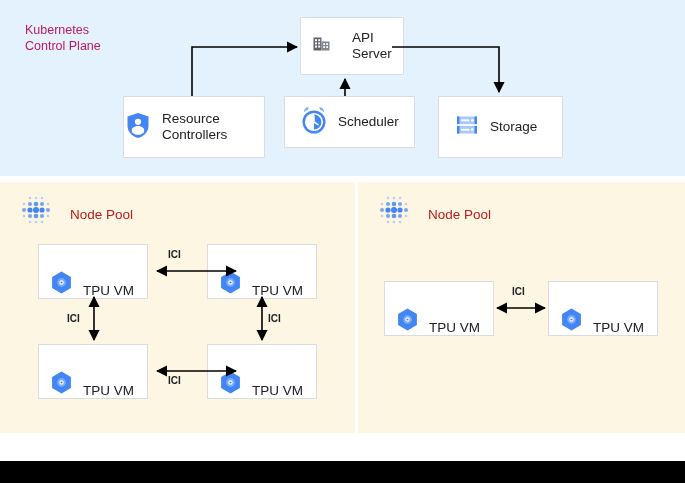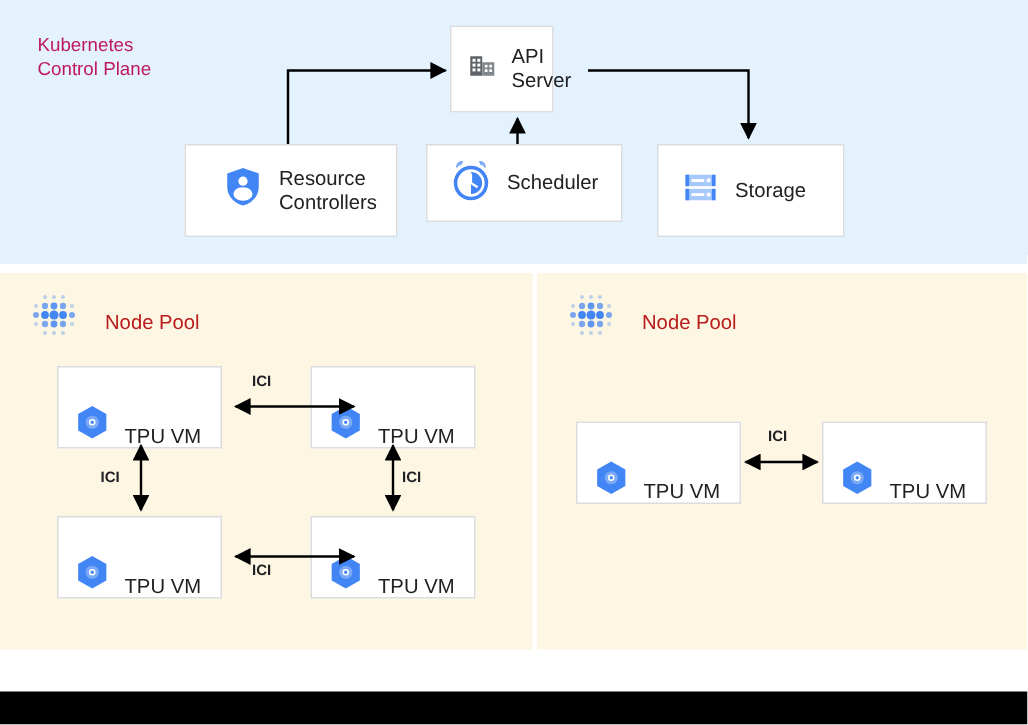--- a/index.html
+++ b/index.html
@@ -22,24 +22,24 @@
   
   .nodebox{
     position:absolute;background:#ffffff;border:1px solid #dadce0;
     box-sizing:border-box;display:flex;align-items:center;
   }
   .nodebox .bx-icon{flex:0 0 auto;display:block;}
   .nodebox .bx-label{
     font-size:13.5px;line-height:16px;color:#202124;white-space:pre-line;
   }
 
-  #api-server{left:300px;top:17px;width:69px;height:58px;
-    padding-left:11px;gap:9px;}
+  #api-server{left:300px;top:17px;width:104px;height:58px;
+    padding-left:11px;gap:20px;}
   #resource-controllers{left:123px;top:96px;width:142px;height:62px;
-    padding-left:26px;gap:12px;}
+    padding-left:2px;gap:12px;}
   #scheduler{left:284px;top:96px;width:131px;height:52px;
     padding-left:16px;gap:11px;}
   #storage{left:438px;top:96px;width:125px;height:62px;
     padding-left:16px;gap:11px;}
 
   
   .pool{
     position:absolute;top:182px;height:251px;background:#fdf6e3;
   }
   #node-pool-left{left:0px;width:355px;}

